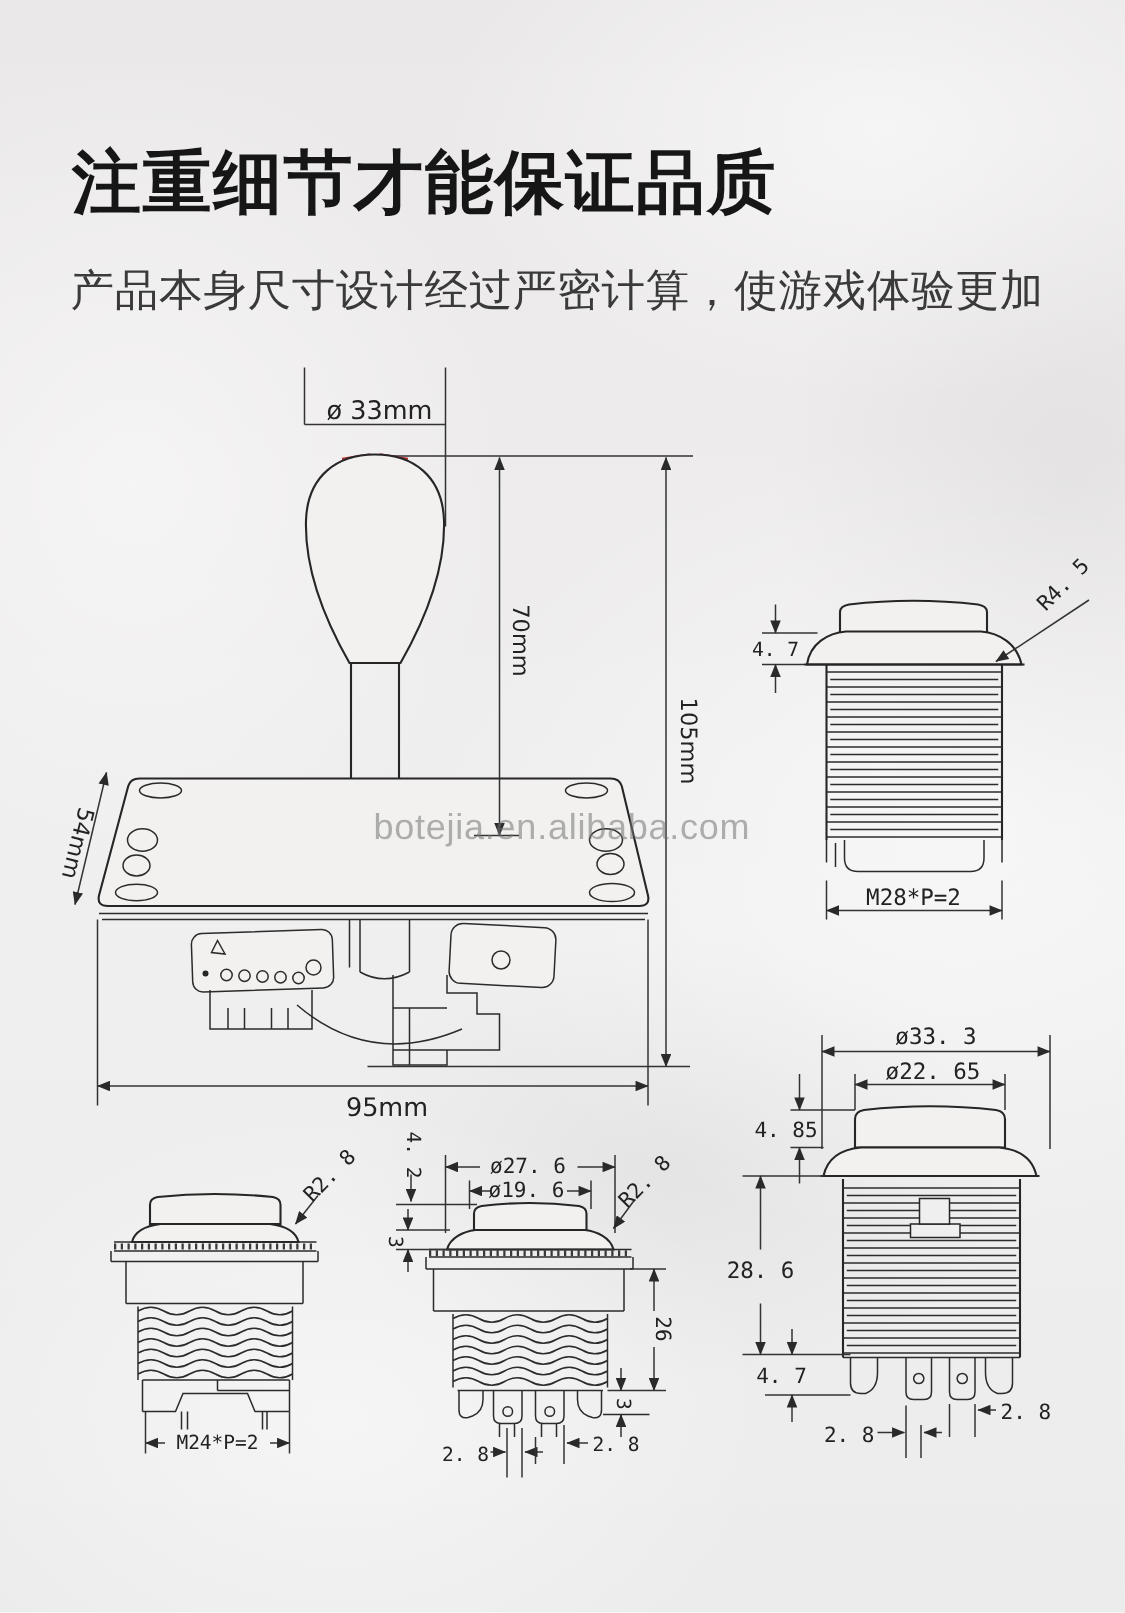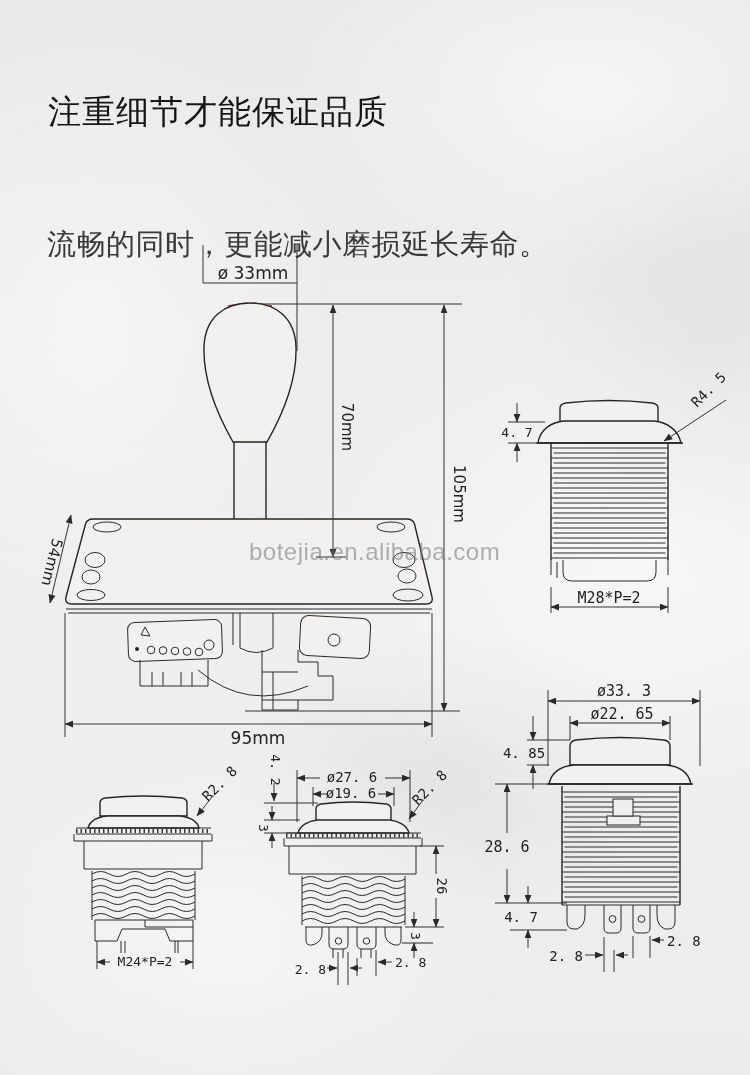--- a/index.html
+++ b/index.html
@@ -13,21 +13,21 @@
     background:
       radial-gradient(420px 260px at 78% 8%, rgba(255,255,255,.55), rgba(255,255,255,0) 70%),
       radial-gradient(360px 420px at 12% 30%, rgba(255,255,255,.45), rgba(255,255,255,0) 70%),
       radial-gradient(500px 380px at 85% 52%, rgba(255,255,255,.5), rgba(255,255,255,0) 72%),
       radial-gradient(420px 300px at 30% 88%, rgba(255,255,255,.45), rgba(255,255,255,0) 70%),
       radial-gradient(300px 200px at 60% 72%, rgba(210,208,208,.35), rgba(210,208,208,0) 75%),
       radial-gradient(260px 320px at 95% 30%, rgba(205,203,203,.3), rgba(205,203,203,0) 75%);
   }
   .title{
     position:absolute;left:48px;top:64px;width:660px;
-    font-size:33px;line-height:52px;font-weight:400;color:#161616;letter-spacing:1px;
+    font-size:46px;line-height:52px;font-weight:700;color:#161616;letter-spacing:1px;
   }
   .desc{
     position:absolute;left:47px;top:140px;width:680px;
     font-size:29px;line-height:50px;color:#3a3a3a;letter-spacing:.5px;
   }
   .watermark{
     position:absolute;left:249px;top:522px;
     font-size:24px;color:rgba(115,115,115,.55);letter-spacing:.5px;
     pointer-events:none;z-index:5;margin-top:16px;
   }
@@ -43,21 +43,21 @@
   .mmtxt{font-family:"DejaVu Sans","Liberation Sans",sans-serif;font-size:15px;}
   .mmbig{font-family:"DejaVu Sans","Liberation Sans",sans-serif;font-size:17px;}
 </style>
 </head>
 <body>
 
 <div class="bg-art"></div>
 
 <h1 class="title">注重细节才能保证品质</h1>
 
-<p class="desc"><br><span>流畅的同时，更能减小磨损延长寿命。</span></p>
+<p class="desc"><span>产品本身尺寸设计经过严密计算，使游戏体验更加</span><br></p>
 
 <svg class="drawings" width="750" height="1075" viewBox="0 0 750 1075">
   <defs>
     <marker id="ar" viewBox="0 0 10 8" refX="9.5" refY="4" markerWidth="9" markerHeight="7" orient="auto-start-reverse">
       <path d="M0 0L10 4L0 8z" fill="#2a2a2a"></path>
     </marker>
   </defs>
 
   <g>
 

